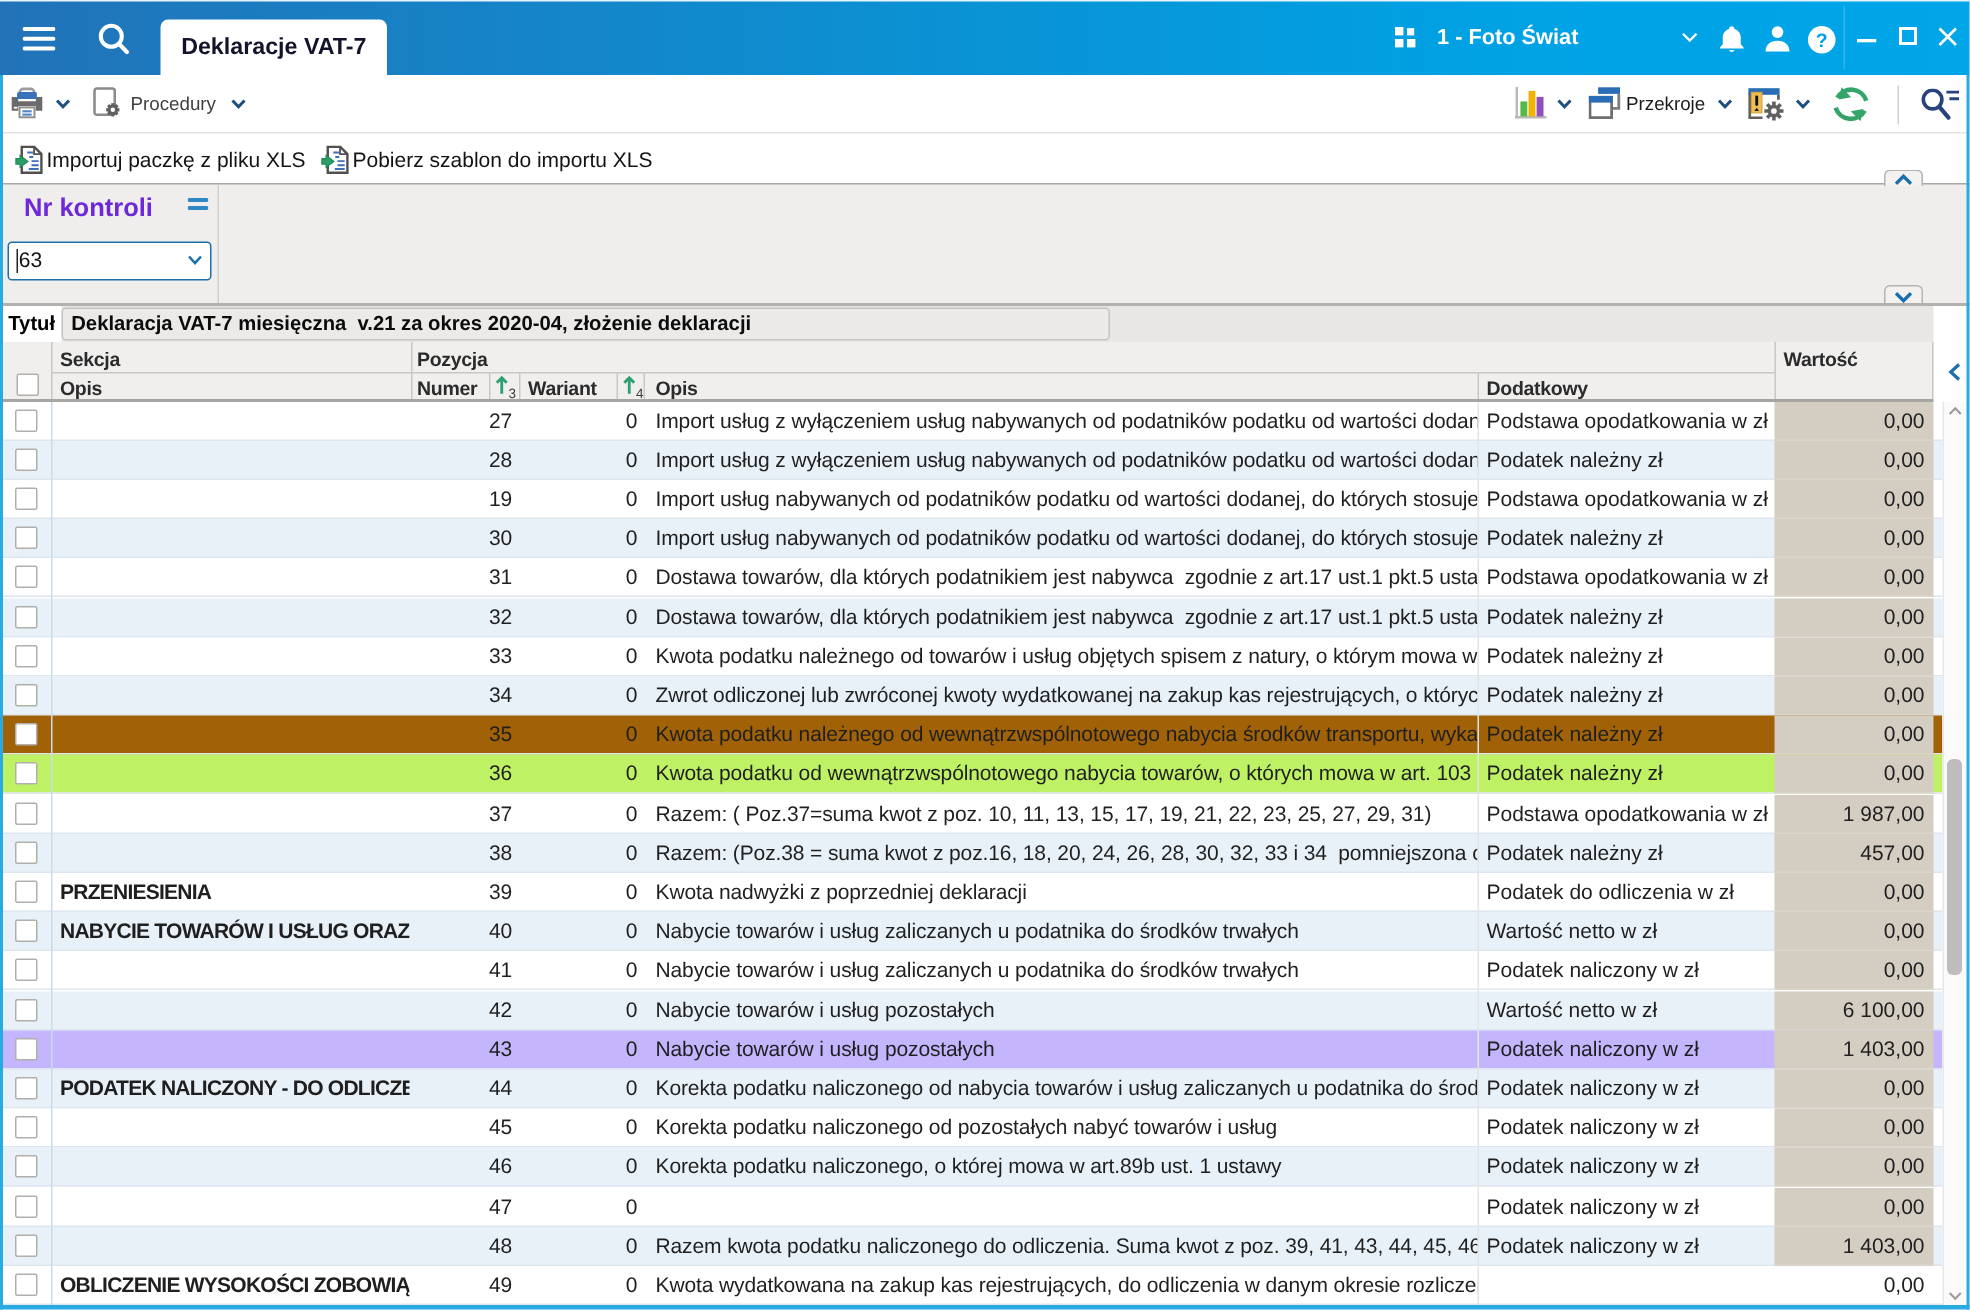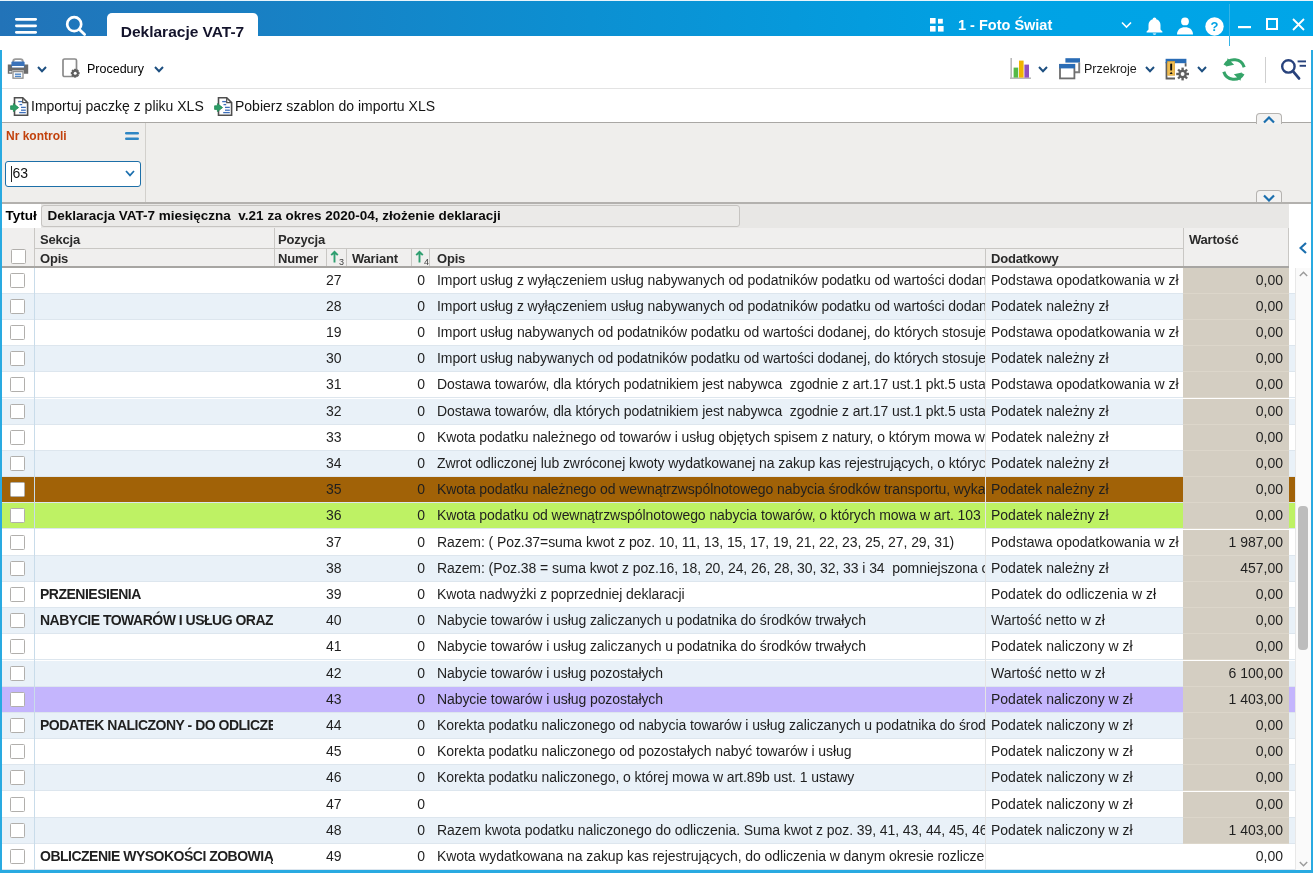--- a/index.html
+++ b/index.html
@@ -1,13 +1,13 @@
 <!DOCTYPE html>
 <html><head><meta charset="utf-8"><title>VAT-7</title><style>*{margin:0;padding:0;box-sizing:border-box}html,body{width:1313px;height:875px;overflow:hidden;background:#fff;font-family:"Liberation Sans",sans-serif}.a{position:absolute}svg{display:block}.row{position:absolute;left:0;width:1295px;height:26.2px;font-size:14px;color:#1f1f1f;border-bottom:1px solid #dde6ee;line-height:25.2px}.cbx{position:absolute;left:10px;top:5px;width:15px;height:15px;border:1px solid #b1afac;background:#fff;border-radius:1.5px}.sek{position:absolute;left:40px;width:233px;overflow:hidden;white-space:nowrap;font-weight:bold;letter-spacing:-0.5px}.num{position:absolute;left:274px;width:67.5px;text-align:right}.war{position:absolute;left:350px;width:75px;text-align:right}.opi{position:absolute;left:437px;width:547.5px;overflow:hidden;white-space:nowrap;letter-spacing:-0.08px}.dod{position:absolute;left:991px;width:189px;overflow:hidden;white-space:nowrap}.val{position:absolute;left:1183px;width:106px;height:26.2px;text-align:right;padding-right:6px;top:0}.tan{background:#d4cec2;border-bottom:1px solid #dcd6ca;margin-bottom:-1px}.htx{position:absolute;font-size:13px;font-weight:bold;color:#2b2b2b;white-space:nowrap;letter-spacing:-0.2px}</style></head><body>
-<div class="a" style="left:0;top:0;width:1313px;height:36px;background:linear-gradient(90deg,#2273b8 0%,#0c90d2 45%,#00a2e4 76%,#00a6e8 100%)">
+<div class="a" style="left:0;top:0;width:1313px;height:50px;background:linear-gradient(90deg,#2273b8 0%,#0c90d2 45%,#00a2e4 76%,#00a6e8 100%)">
     <div class="a" style="left:0;top:0;width:1313px;height:1px;background:#e8f4fb"></div>
     <div class="a" style="left:15px;top:18px">
       <svg width="22" height="16" viewBox="0 0 22 16">
         <g fill="#fff">
           <rect x="0" y="0" width="22" height="2.7" rx="1.35"></rect>
           <rect x="0" y="6.5" width="22" height="2.7" rx="1.35"></rect>
           <rect x="0" y="13" width="22" height="2.7" rx="1.35"></rect>
         </g>
       </svg>
     </div>
@@ -95,21 +95,21 @@
           <g stroke="#5f5f5f" stroke-width="2.2">
             <line x1="13.2" y1="10.8" x2="13.2" y2="19.6"></line>
             <line x1="8.8" y1="15.2" x2="17.6" y2="15.2"></line>
             <line x1="10.1" y1="12.1" x2="16.3" y2="18.3"></line>
             <line x1="16.3" y1="12.1" x2="10.1" y2="18.3"></line>
           </g>
         </g>
         <circle cx="13.2" cy="15.2" r="1.5" fill="#fff"></circle>
       </svg>
     </div>
-    <div class="a" style="left:87px;top:11px;font-size:12.5px;color:#000000;line-height:17px">Procedury</div>
+    <div class="a" style="left:87px;top:11px;font-size:12.5px;color:#404040;line-height:17px">Procedury</div>
     <div class="a" style="left:154px;top:16px">
       <svg width="10" height="7" viewBox="0 0 10 7">
         <path d="M1 1 L5 5.2 L9 1" fill="none" stroke="#1d4f80" stroke-width="2"></path>
       </svg>
     </div>
     <div class="a" style="left:1010px;top:8px">
       <svg width="22" height="23" viewBox="0 0 22 23">
         <line x1="1.2" y1="0" x2="1.2" y2="21" stroke="#b9b9b9" stroke-width="1.6"></line>
         <line x1="0" y1="20.2" x2="21" y2="20.2" stroke="#b9b9b9" stroke-width="1.6"></line>
         <rect x="3.6" y="9.6" width="4.6" height="10" fill="#55b948"></rect>
@@ -210,21 +210,21 @@
           <line x1="11" y1="13.2" x2="15.8" y2="13.2"></line>
           <line x1="9.2" y1="15.6" x2="15.8" y2="15.6"></line>
         </g>
         <path d="M0.6 8.8 L3.4 8.8 L3.4 6.6 L8.6 10.6 L3.4 14.6 L3.4 12.4 L0.6 12.4 Z" fill="#2c9e68" stroke="#218a56" stroke-width="0.8"></path>
       </svg>
     </div>
     <div class="a" style="left:235px;top:7px;font-size:14px;color:#141414;line-height:19px">Pobierz szablon do importu XLS</div>
   </div>
 <div class="a" style="left:0;top:122px;width:1313px;height:1.5px;background:#a9a7a4"></div>
 <div class="a" style="left:0;top:123px;width:1313px;height:79px;background:#efeeec">
-    <div class="a" style="left:6px;top:6px;font-size:12px;font-weight:bold;color:#c2410c">Nr kontroli</div>
+    <div class="a" style="left:16px;top:6px;font-size:17px;font-weight:bold;color:#6d28d9">Nr kontroli</div>
     <div class="a" style="left:125px;top:9px">
       <svg width="14" height="9" viewBox="0 0 14 9">
         <g fill="#2e86c4">
           <rect x="0" y="0" width="14" height="2.6" rx="1.3"></rect>
           <rect x="0" y="5.4" width="14" height="2.6" rx="1.3"></rect>
         </g>
       </svg>
     </div>
     <div class="a" style="left:145px;top:0;width:1px;height:79px;background:#d2d0cc"></div>
     <div class="a" style="left:5px;top:38px;width:136px;height:26px;background:#fff;border:1.5px solid #1d6fa8;border-radius:3px">

